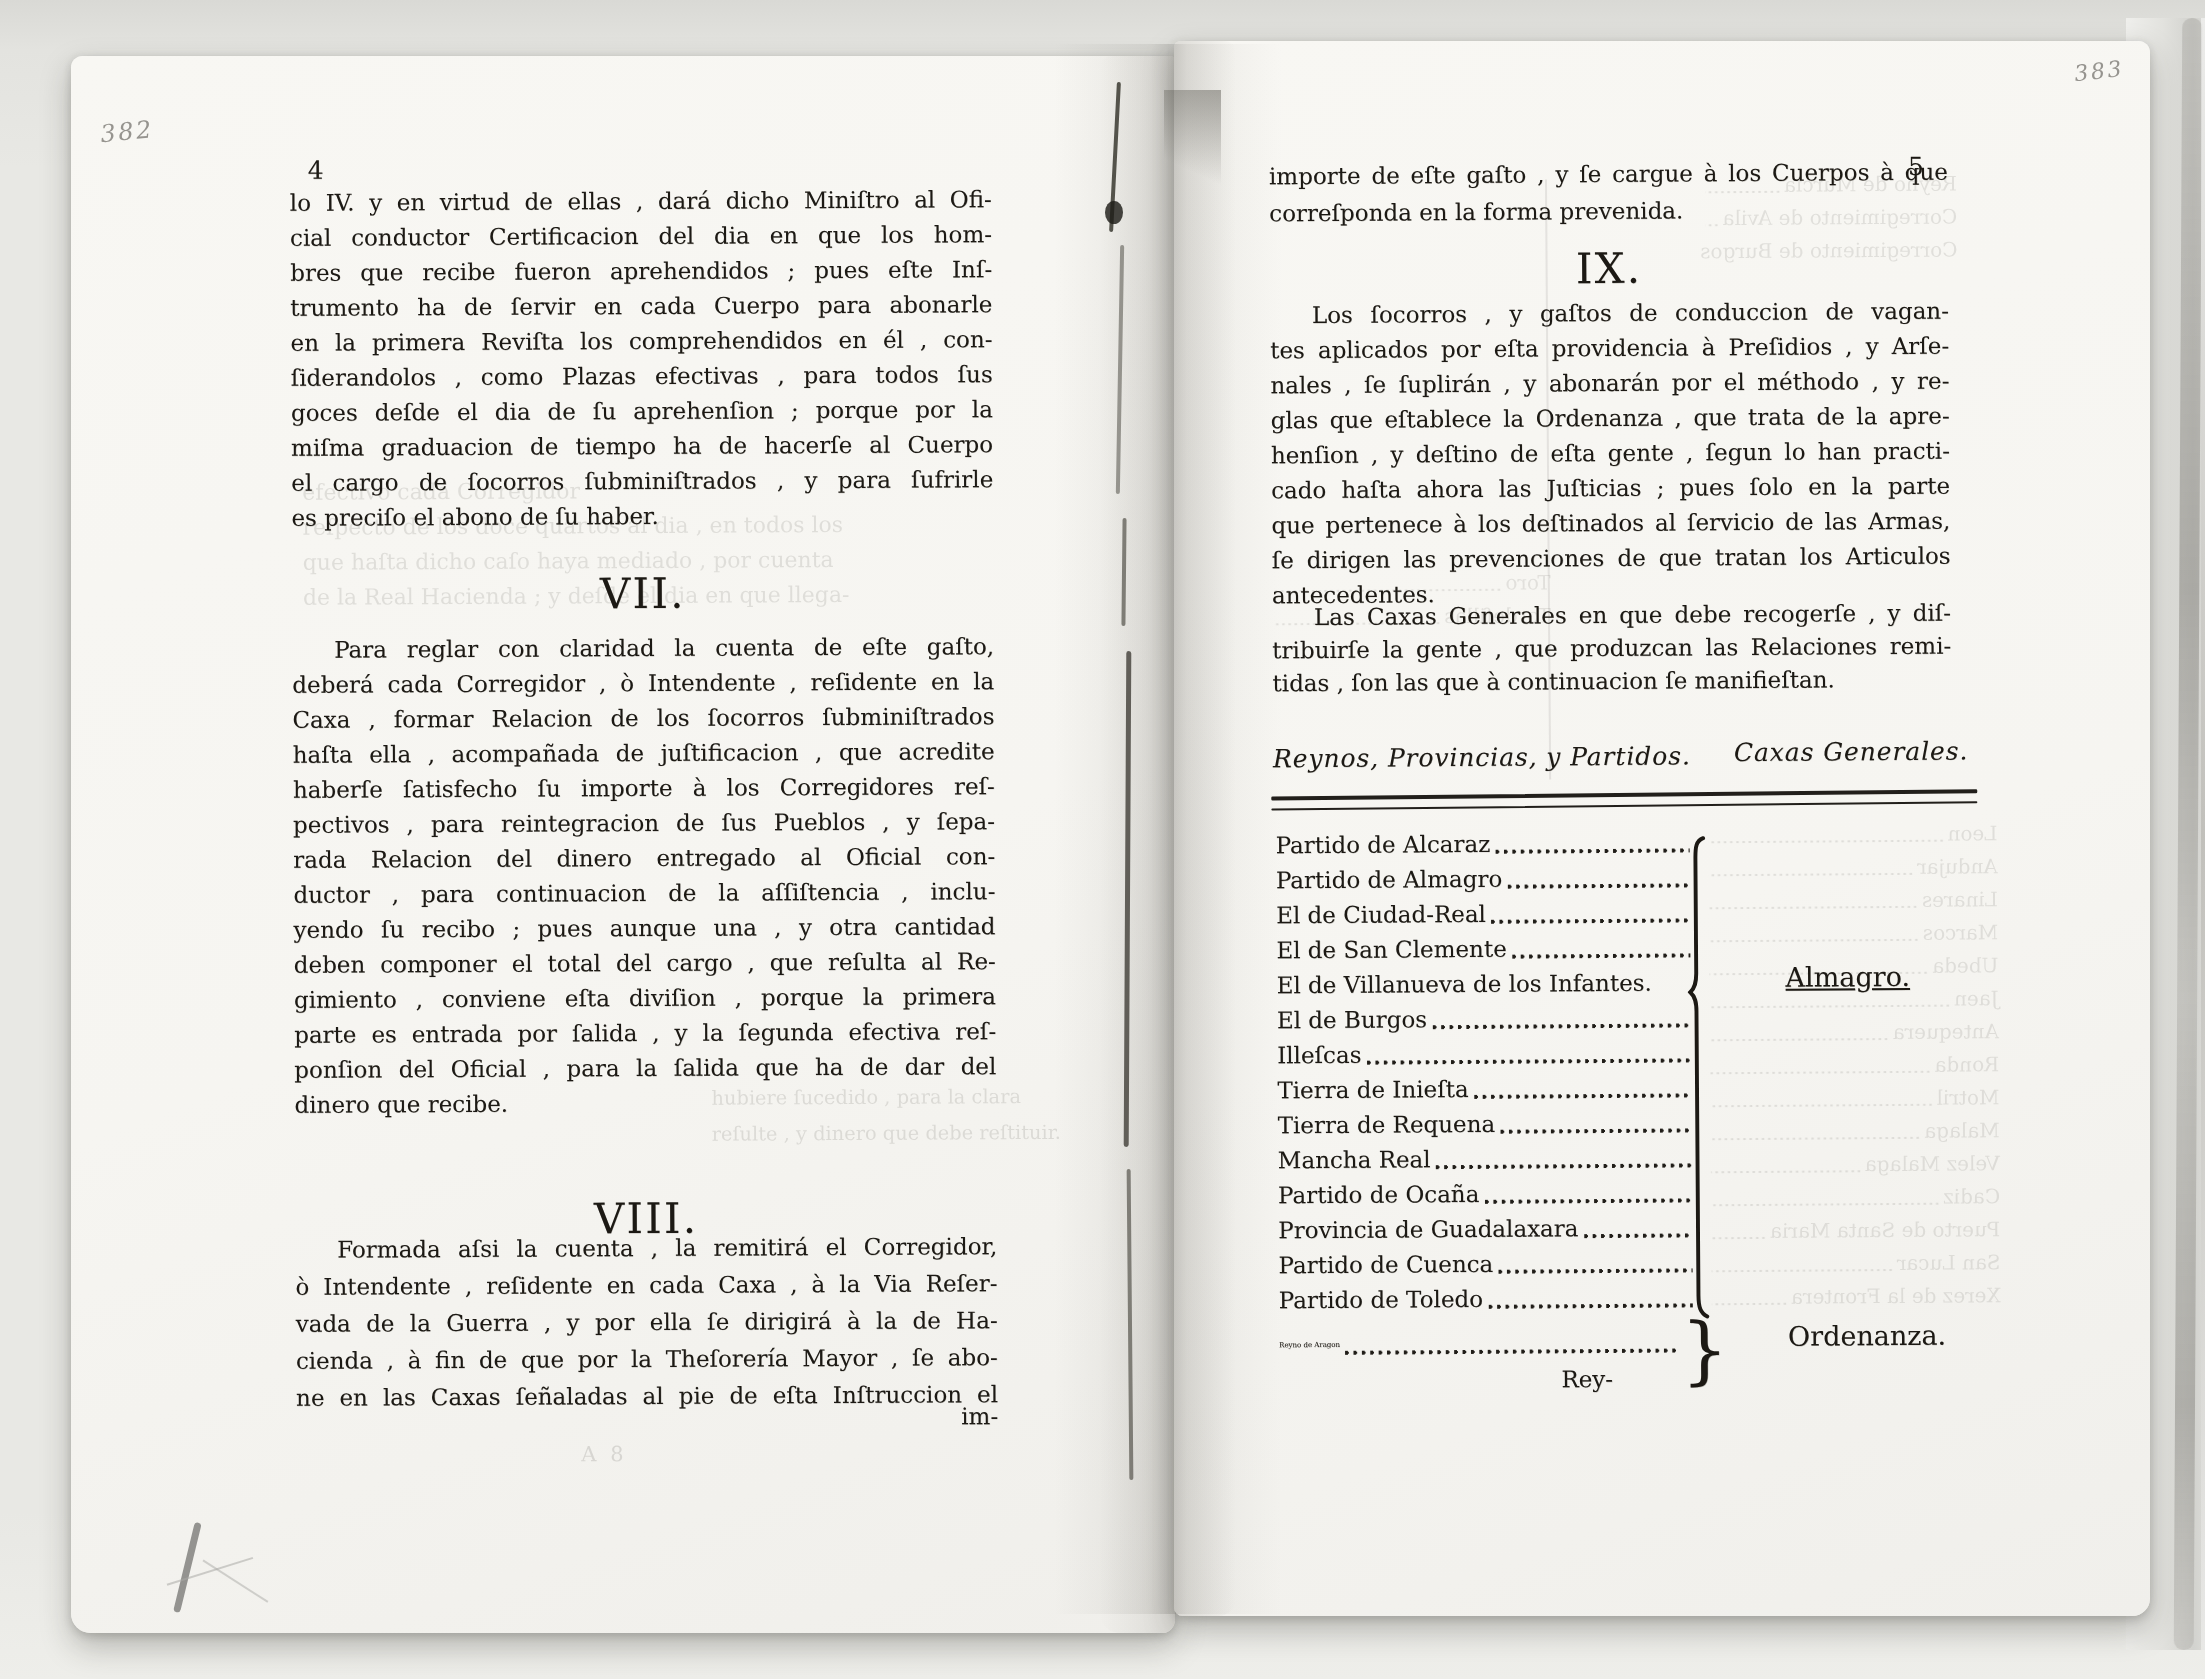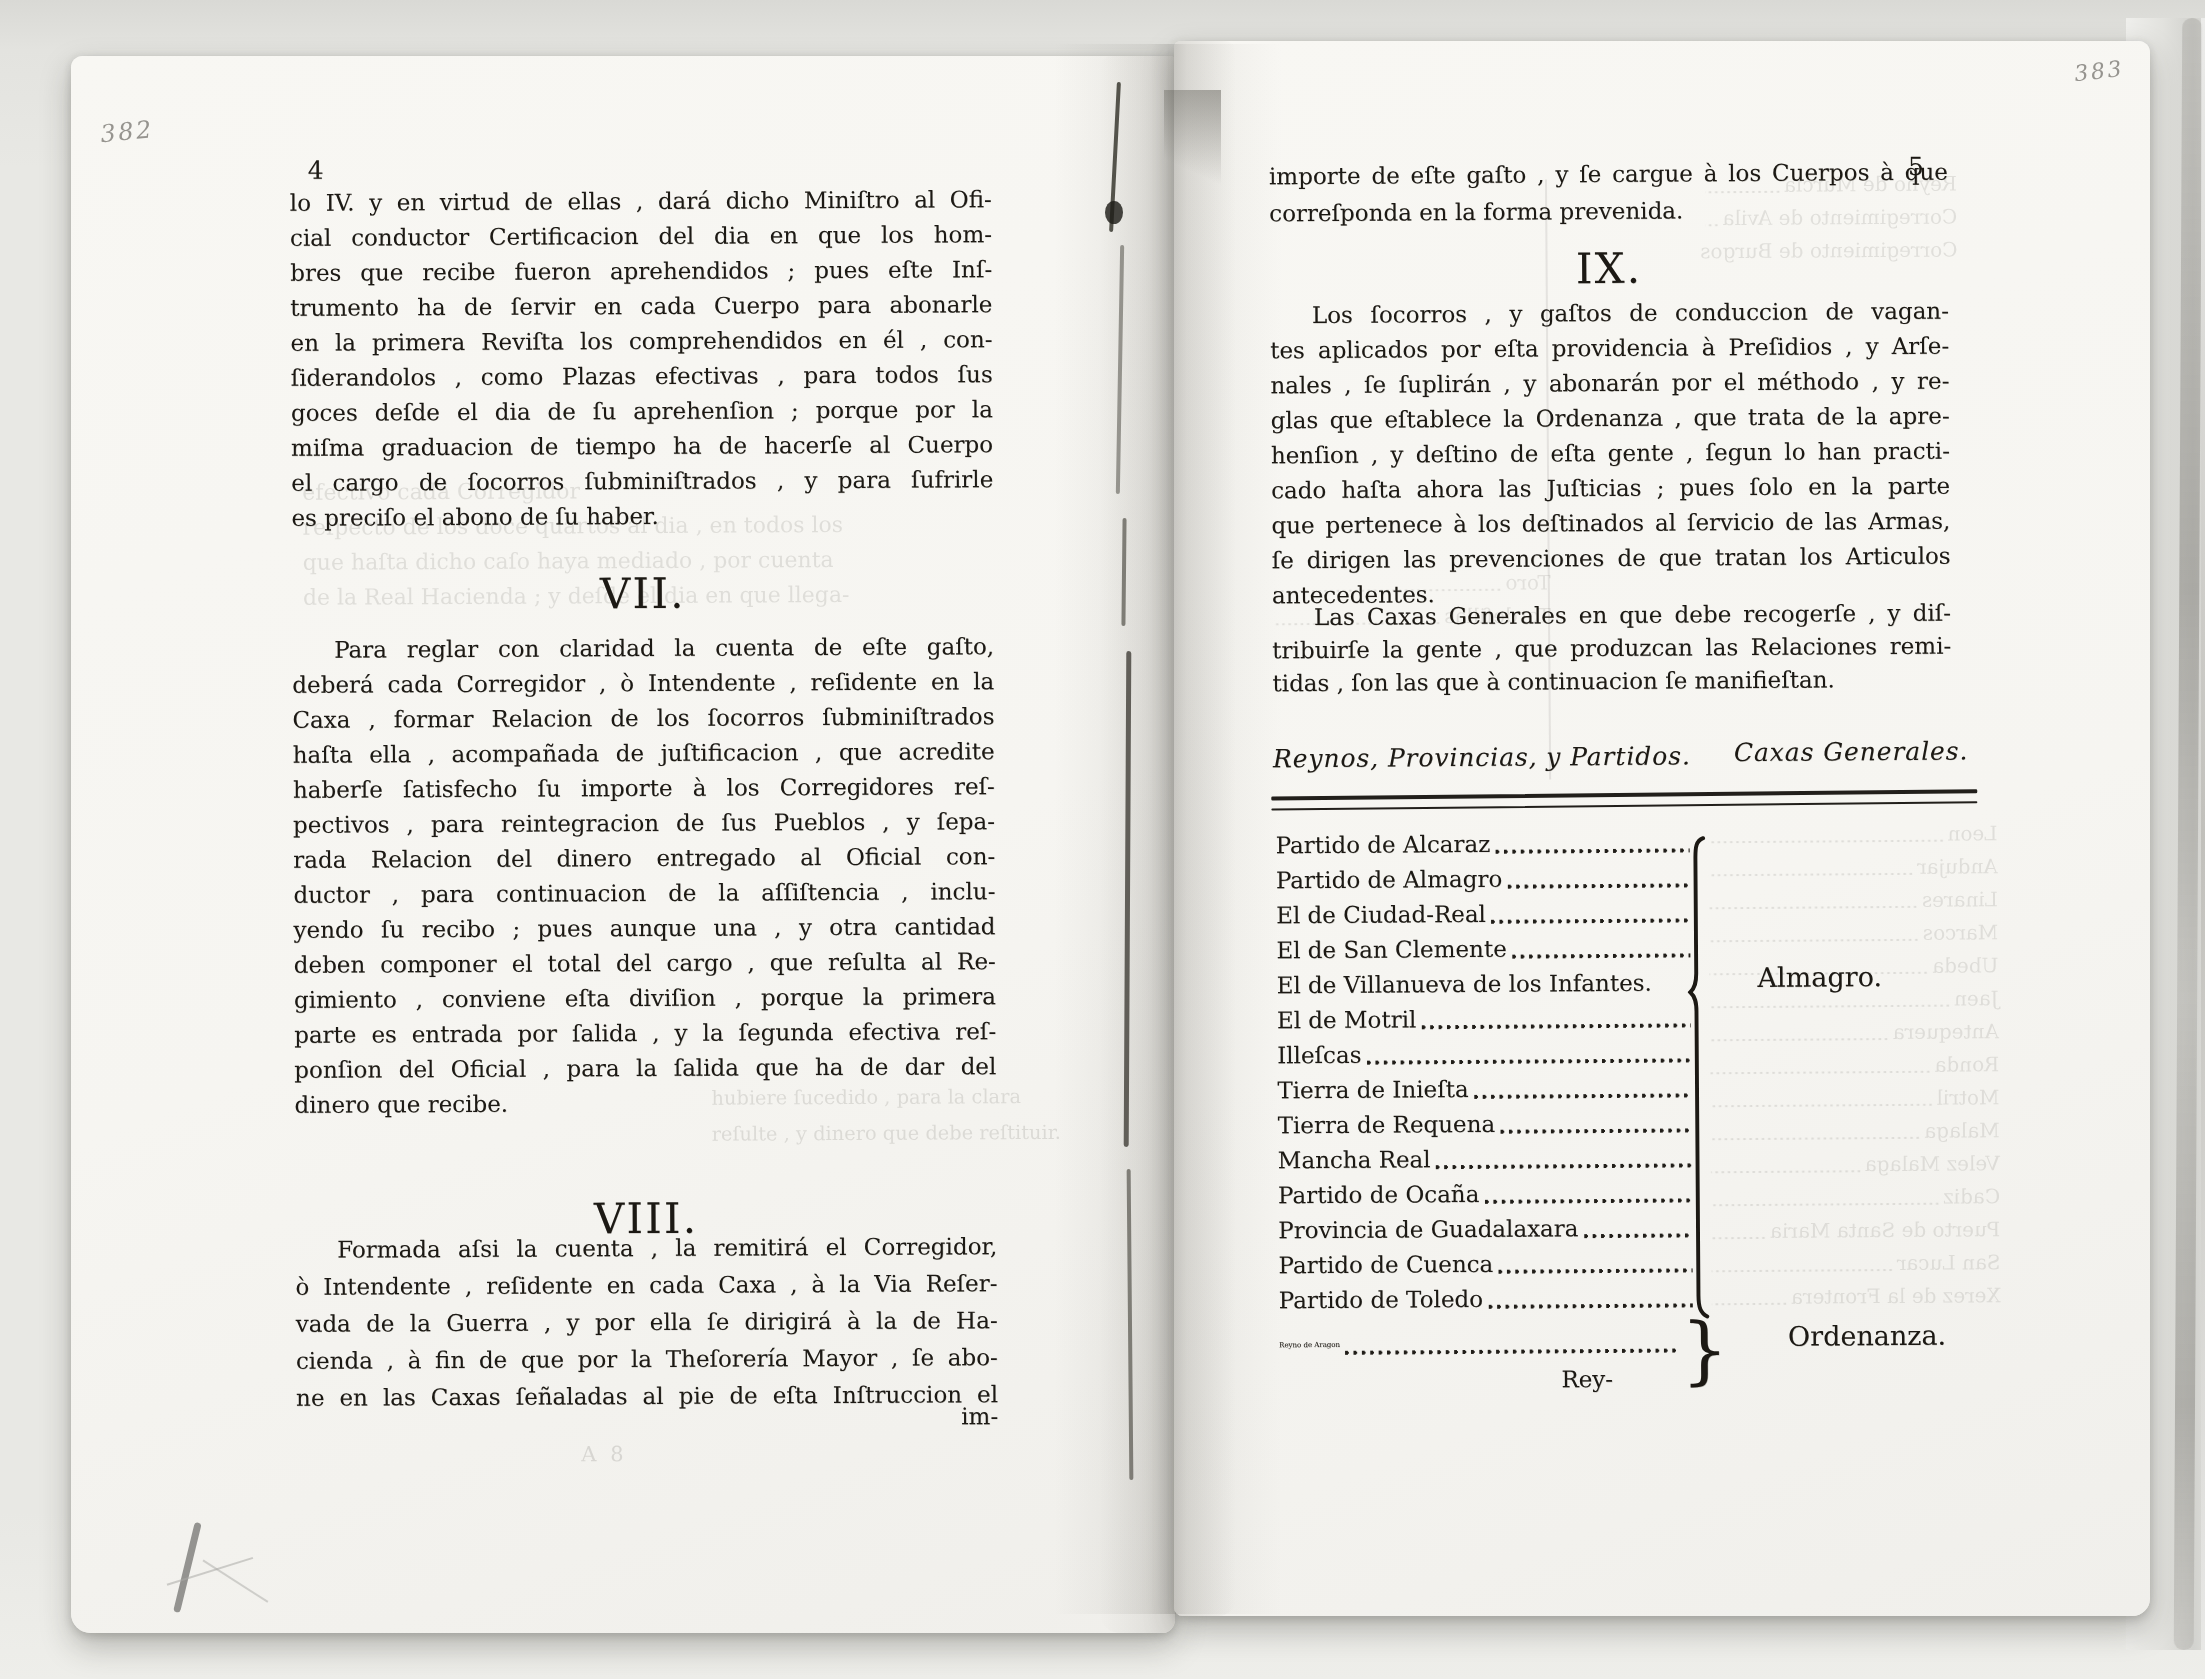--- a/index.html
+++ b/index.html
@@ -305,21 +305,21 @@
             <span class="leader"></span>
           </div>
           <div class="trow">
             <span class="tlabel">El de San Clemente</span>
             <span class="leader"></span>
           </div>
           <div class="trow">
             <span class="tlabel">El de Villanueva de los Infantes.</span>
           </div>
           <div class="trow">
-            <span class="tlabel">El de Motril</span>
+            <span class="tlabel">El de Burgos</span>
             <span class="leader"></span>
           </div>
           <div class="trow">
             <span class="tlabel">Illeſcas</span>
             <span class="leader"></span>
           </div>
           <div class="trow">
             <span class="tlabel">Tierra de Inieſta</span>
             <span class="leader"></span>
           </div>
@@ -346,21 +346,21 @@
           <div class="trow">
             <span class="tlabel">Partido de Toledo</span>
             <span class="leader"></span>
           </div>
         </div>
 
       <svg class="abs" style="left:507px;top:795px;" width="20" height="490" viewBox="0 0 46 1112">
         <path d="M 38 6 C 22 12 20 26 20 52 L 20 316 C 20 338 17 350 6 360 C 17 370 20 382 20 404 L 20 1058 C 20 1084 24 1098 40 1106" fill="none" stroke="#1c1914" stroke-width="9" stroke-linecap="round"></path>
       </svg>
 
-      <div class="abs ink caxa-label" style="left:577px;top:925px;">Almagro.</div>
+      <div class="abs ink caxa-label" style="left:605px;top:925px;text-decoration:underline;">Almagro.</div>
 
       <div class="abs ink" style="left:96px;top:1288px;width:399px;">
           <div class="trow">
             <span class="tlabel">Reyno de Aragon</span>
             <span class="leader"></span>
           </div>
         </div>
 
       <div class="abs ink brace-glyph" style="left:498px;top:1262px;">}</div>
 

